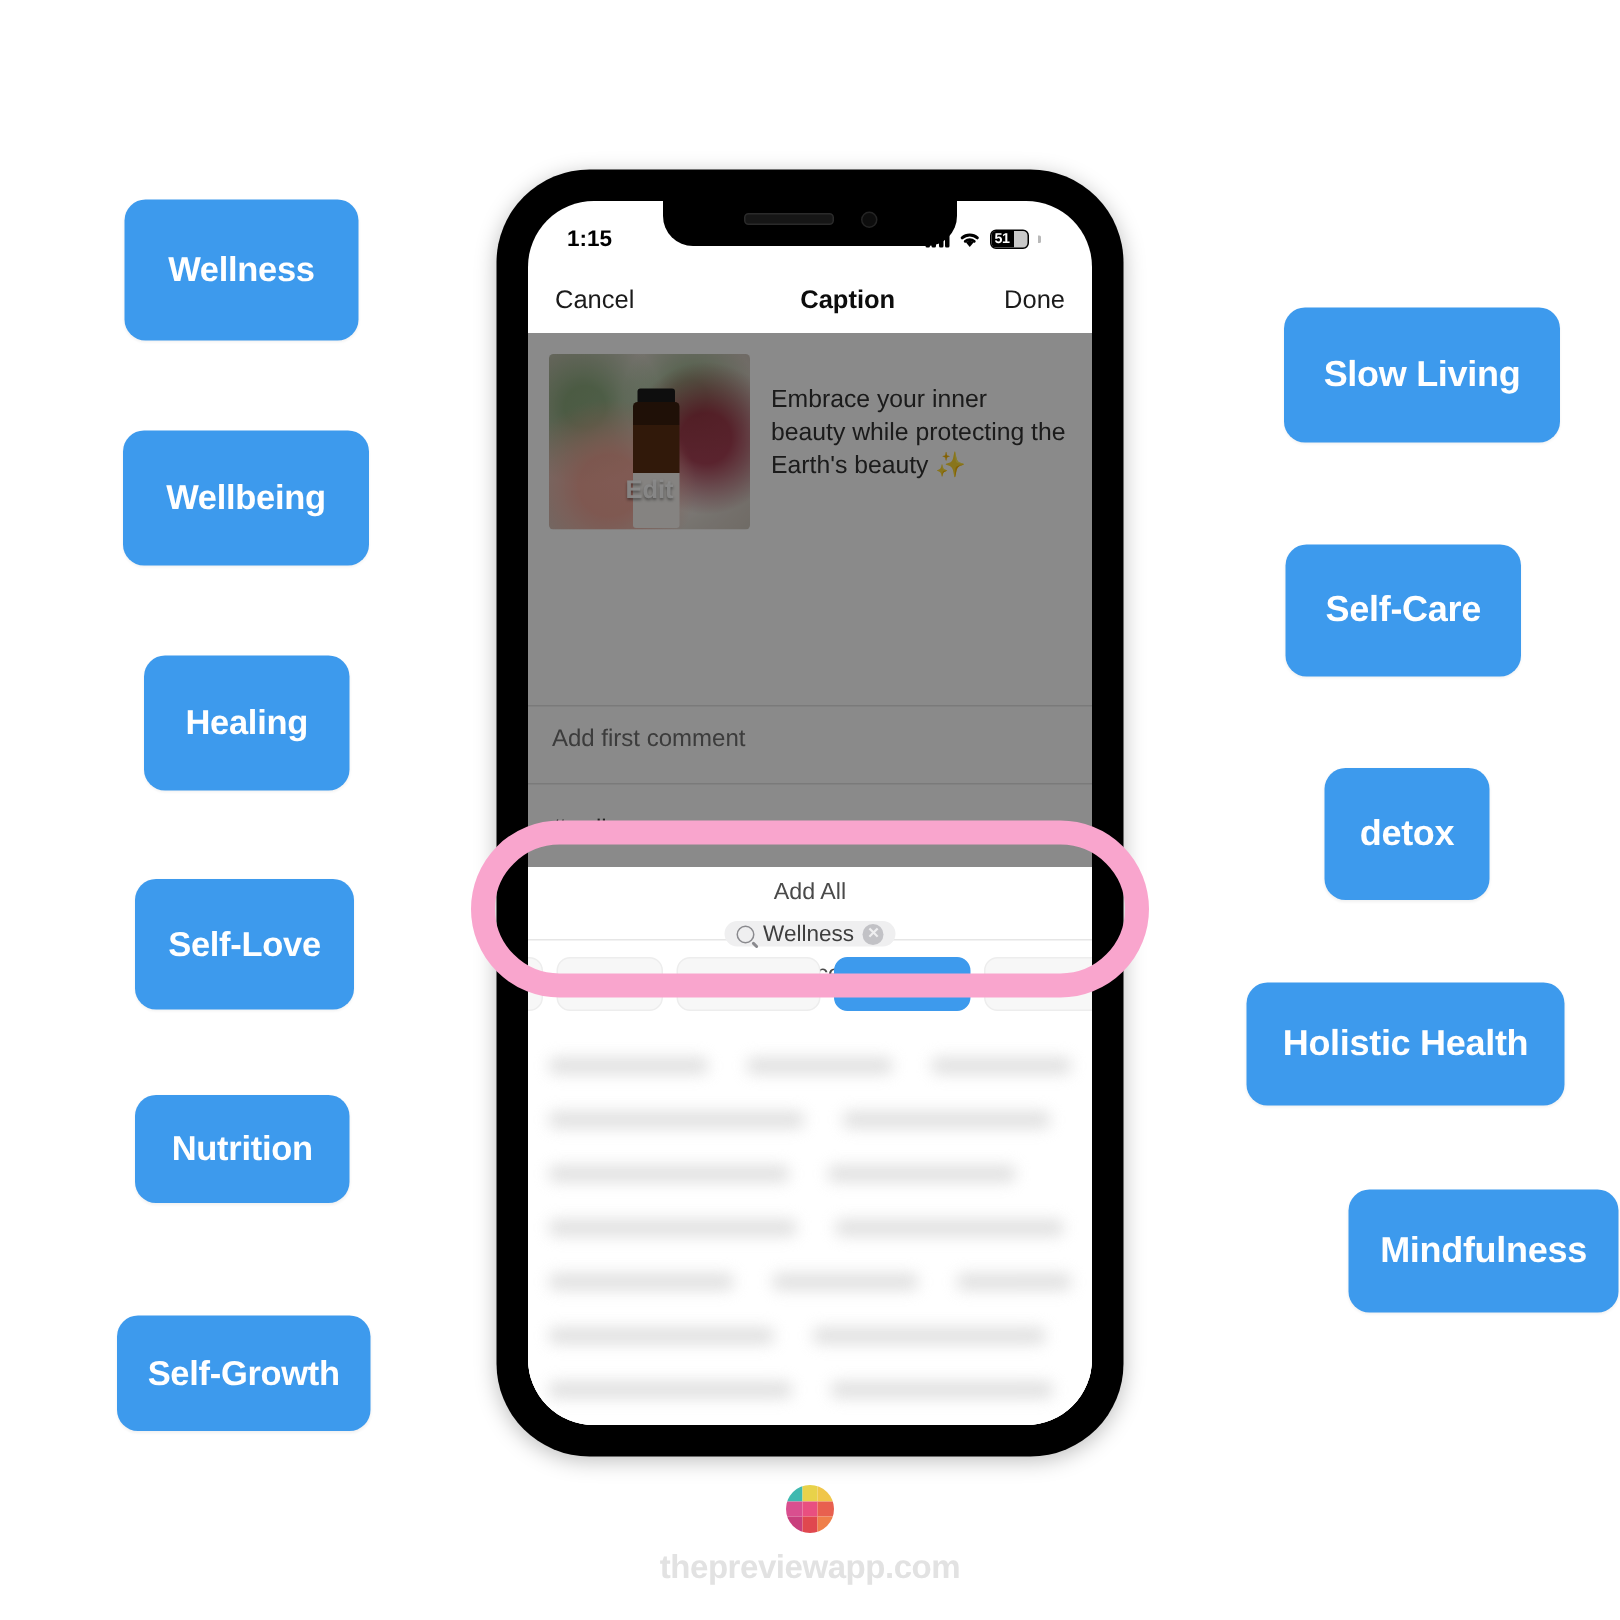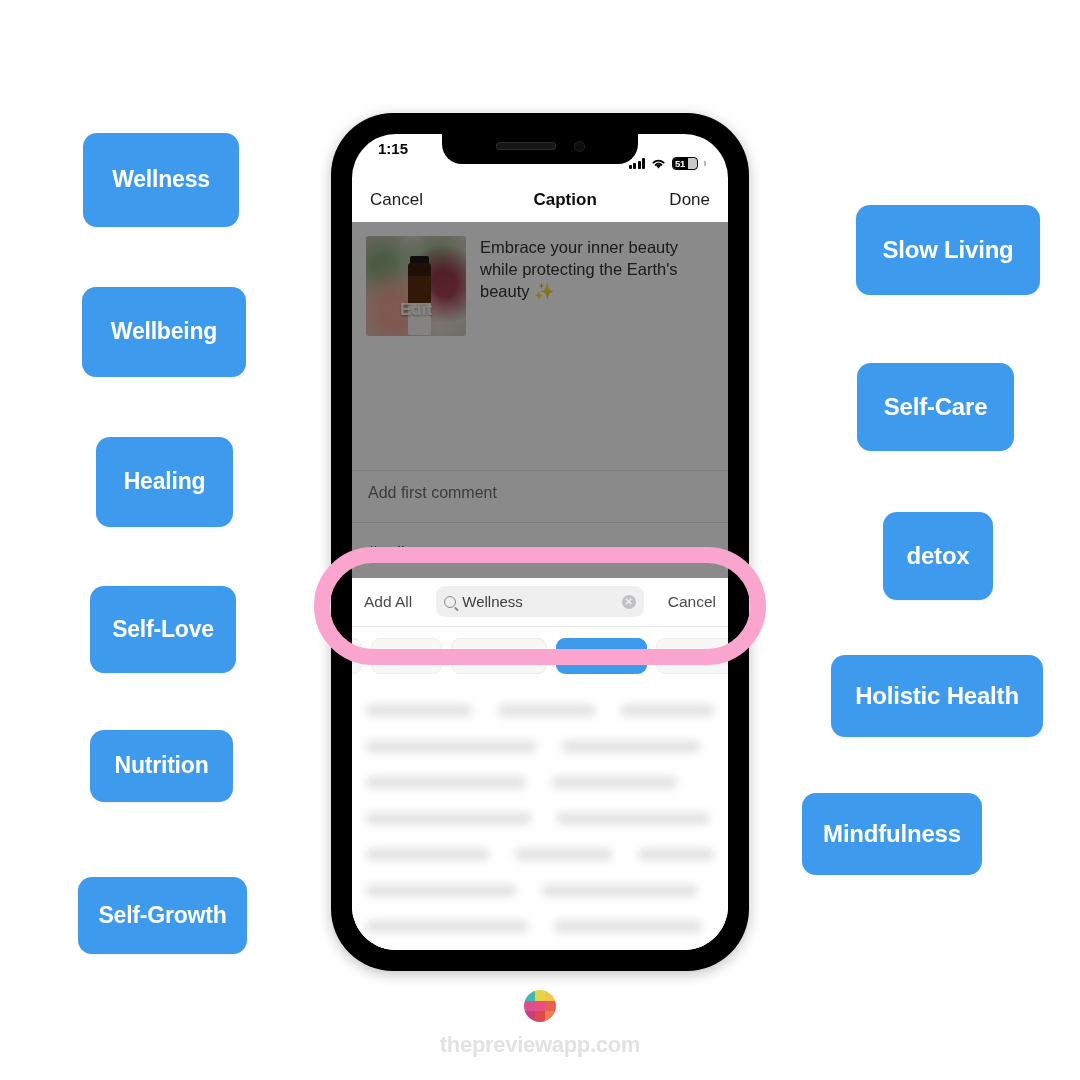--- a/index.html
+++ b/index.html
@@ -82,31 +82,30 @@
     height: 9px;
     border-radius: 50%;
     background: #0d0d0d;
     border: 1px solid #242424;
     margin-top: -6px;
   }
 
   
   #statusbar {
     position: absolute;
-    top: 0; left: 0; right: 0;
+    top: 0; left: 0; right: 12px;
     height: 44px;
     z-index: 30;
     display: flex;
-    align-items: flex-start;
+    align-items: center;
     padding: 6px 22px 0 26px;
     box-sizing: border-box;
     font-size: 15px;
     font-weight: bold;
     color: #000;
-    flex-direction: column;
   }
   #clock { flex: 0 0 auto; }
   #status-right {
     margin-left: auto;
     display: flex;
     align-items: center;
     gap: 5px;
   }
   .sig-bars { display: flex; align-items: flex-end; gap: 1.5px; height: 11px; }
   .sig-bars i { display: block; width: 3px; background: #000; border-radius: 1px; }
@@ -165,31 +164,32 @@
     position: absolute;
     top: 88px; left: 0; right: 0; bottom: 0;
     background: #fff;
   }
   #caption-row {
     display: flex;
     padding: 14px 16px 0 14px;
     gap: 14px;
   }
   #thumb {
-    width: 100px; height: 100px;
+    width: 100px; height: 117px;
     border-radius: 3px;
     flex: 0 0 auto;
     position: relative;
     overflow: hidden;
     background:
       radial-gradient(circle at 30% 75%, rgba(236,154,140,0.85) 0 16%, transparent 45%),
       radial-gradient(circle at 78% 48%, rgba(150,26,52,0.8) 0 14%, transparent 42%),
       radial-gradient(circle at 18% 30%, rgba(106,150,92,0.7) 0 10%, transparent 38%),
       radial-gradient(circle at 70% 25%, rgba(110,155,96,0.65) 0 9%, transparent 35%),
       radial-gradient(circle at 50% 52%, #efeae4 0 38%, #d9d2ca 70%, #cdc4ba 100%);
+    padding-left: 34px;
   }
   #thumb .bottle {
     position: absolute;
     left: 42%; top: 27%;
     width: 23%; height: 72%;
     background: linear-gradient(to bottom, #3a1f0e 0 18%, #5b2f13 18% 56%, #f5f2ee 56% 100%);
     border-radius: 3px 3px 2px 2px;
   }
   #thumb .cap {
     position: absolute;
@@ -206,20 +206,21 @@
     color: rgba(255,255,255,0.92);
     font-size: 17px;
     font-weight: bold;
     text-shadow: 0 1px 2px rgba(0,0,0,0.4);
   }
   #caption-text {
     font-size: 16.5px;
     line-height: 1.33;
     color: #333333;
     padding-top: 1px;
+    margin-top: 19px;
   }
   #counters {
     position: absolute;
     left: 0; right: 0;
     top: 225px;
     display: flex;
     justify-content: flex-end;
     gap: 18px;
     padding-right: 15px;
     font-size: 13.5px;
@@ -263,24 +264,25 @@
     position: absolute;
     left: 0; right: 0;
     top: 444px;
     bottom: 0;
     background: #ffffff;
     z-index: 16;
   }
   #search-row {
     display: flex;
     align-items: center;
-    gap: 24px;
+    gap: 10px;
     padding: 8px 12px 9px 12px;
     box-sizing: border-box;
     height: 48px;
+    flex-direction: column;
   }
   #add-all { font-size: 15.5px; color: #4a4a4a; white-space: nowrap; }
   #search-field {
     flex: 1;
     height: 31px;
     background: #efeff0;
     border-radius: 9px;
     display: flex;
     align-items: center;
     padding: 0 8px;
@@ -430,21 +432,21 @@
     </div>
     <div class="tag" style="left: 856px; top: 205px; width: 184px; height: 90px; font-size: 24px;">
       <span>Slow Living</span>
     </div>
     <div class="tag" style="left: 857px; top: 363px; width: 157px; height: 88px; font-size: 24px;">
       <span>Self-Care</span>
     </div>
     <div class="tag" style="left: 883px; top: 512px; width: 110px; height: 88px; font-size: 24px;">
       <span>detox</span>
     </div>
-    <div class="tag" style="left: 802px; top: 793px; width: 180px; height: 82px; font-size: 24px;">
+    <div class="tag" style="left: 899px; top: 793px; width: 180px; height: 82px; font-size: 24px;">
       <span>Mindfulness</span>
     </div>
   </div>
 
 <div id="phone">
   <div id="screen">
 
     <div id="notch">
       <div id="speaker"></div>
       <div id="frontcam"></div>

